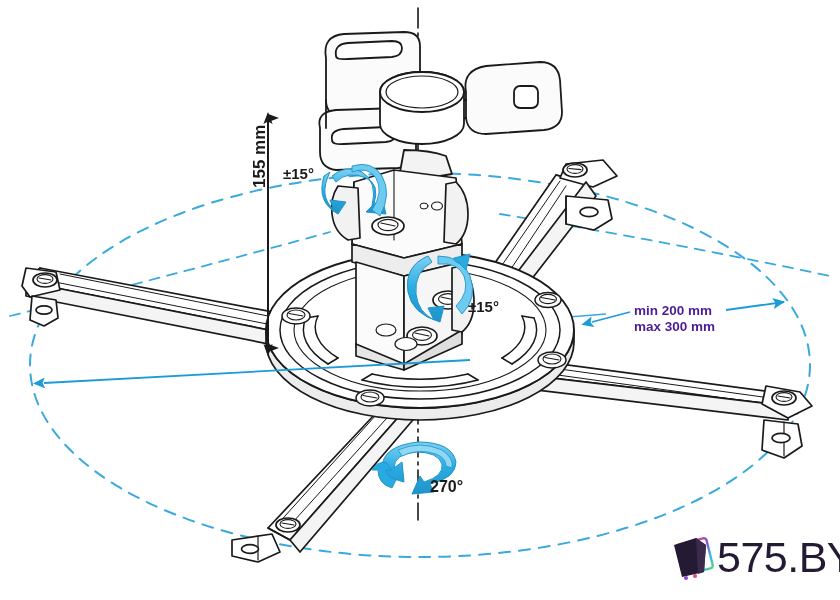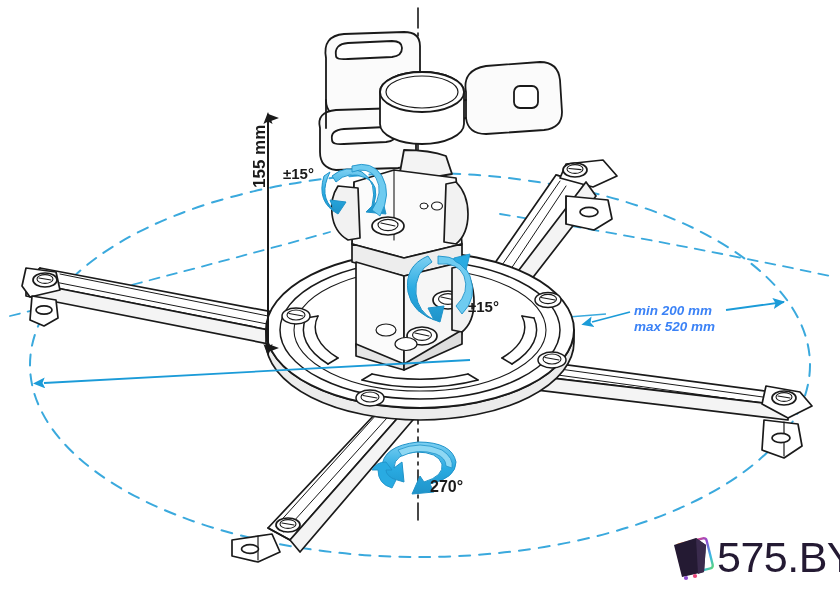--- a/index.html
+++ b/index.html
@@ -5,21 +5,21 @@
   html,body{margin:0;padding:0;background:#ffffff;}
   body{width:840px;height:600px;overflow:hidden;font-family:"Liberation Sans",sans-serif;}
   #stage{position:relative;width:840px;height:600px;background:#fff;}
   #stage svg{position:absolute;left:0;top:0;}
   .lbl{position:absolute;font-family:"Liberation Sans",sans-serif;font-weight:bold;white-space:nowrap;}
   #lbl-155{left:250px;top:188px;font-size:17px;color:#1a1a1a;
            transform:rotate(-90deg);transform-origin:left top;}
   #lbl-tilt-top{left:283px;top:165px;font-size:15px;color:#1a1a1a;}
   #lbl-tilt-bottom{left:468px;top:298px;font-size:15px;color:#1a1a1a;}
   #lbl-360{left:430px;top:478px;font-size:16px;color:#1a1a1a;}
-  #lbl-reach{left:634px;top:303px;font-size:13.5px;color:#3b82f6;line-height:1.22;font-style:italic;}
+  #lbl-reach{left:634px;top:303px;font-size:13.5px;color:#4c1d95;line-height:1.22;}
   #logo{position:absolute;left:668px;top:532px;display:flex;align-items:center;}
   #logo .mark{position:relative;width:52px;height:50px;flex:0 0 auto;}
   #logo .wordmark{font-family:"Liberation Sans",sans-serif;font-size:43px;
                   font-weight:400;color:#241a33;letter-spacing:-0.5px;margin-left:-3px;}
 </style>
 </head>
 <body>
 
 <div id="stage">
 
@@ -286,21 +286,21 @@
   <div class="lbl" id="lbl-155">155 mm</div>
 
   <div class="lbl" id="lbl-tilt-top">±15°</div>
 
   <div class="lbl" id="lbl-tilt-bottom">±15°</div>
 
   <div class="lbl" id="lbl-360">270°</div>
 
   <div class="lbl" id="lbl-reach">
     <div>min 200 mm</div>
-    <div>max 520 mm</div>
+    <div>max 300 mm</div>
   </div>
 
   <div id="logo">
     <div class="mark">
       <svg width="52" height="50" viewBox="0 0 52 50">
         <rect x="11" y="9" width="31" height="31" rx="3" transform="rotate(-14 26 24)" fill="none" stroke="url(#glogo)" stroke-width="2.4"></rect>
         <path d="M6 13 L28 6 L38 13 L36 40 L14 45 Z" fill="#241a33"></path>
         <path d="M28 6 L38 13 L36 40 L30 42 Z" fill="#3a2b4d"></path>
         <circle cx="18" cy="46" r="2.1" fill="#8e4bd0"></circle>
         <circle cx="27" cy="44" r="2.1" fill="#e8457a"></circle>

